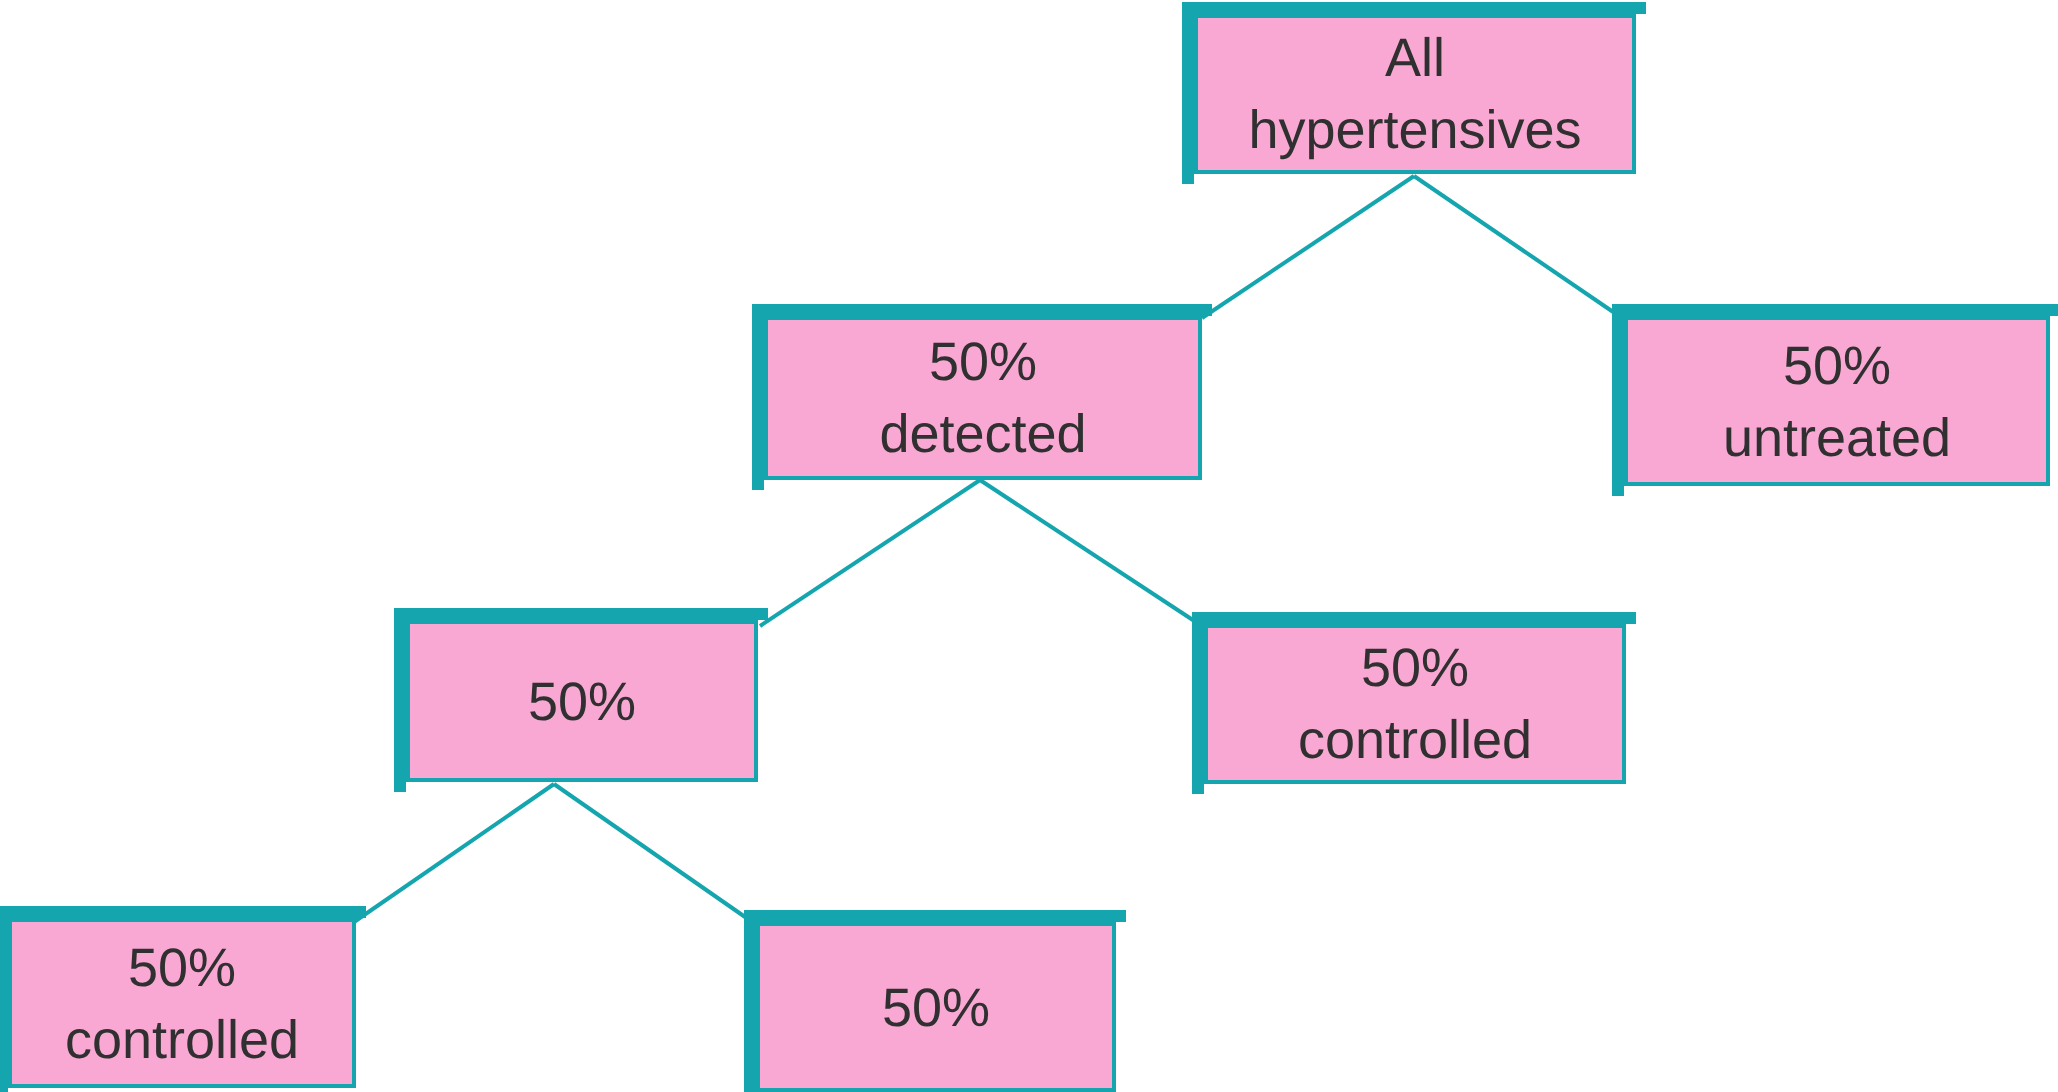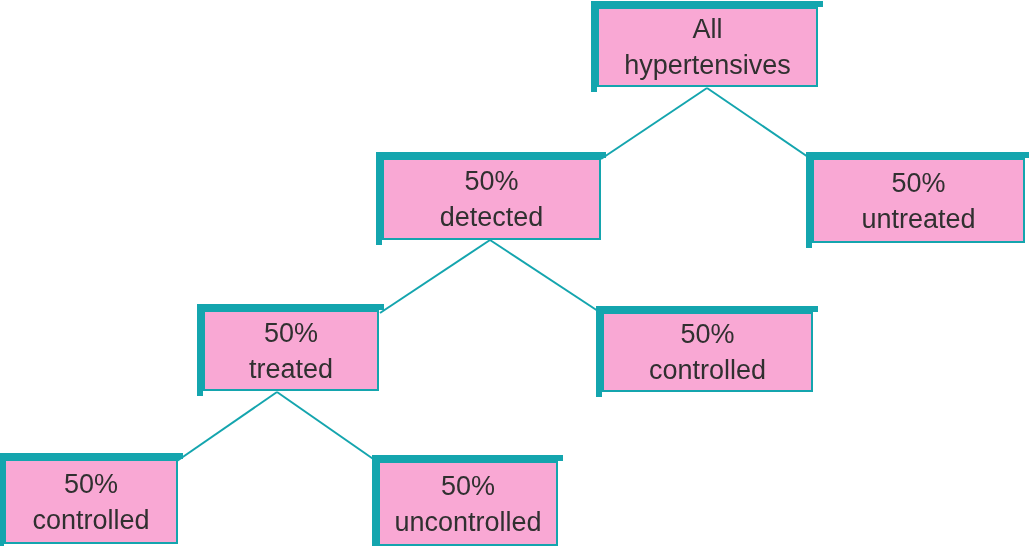--- a/index.html
+++ b/index.html
@@ -79,31 +79,29 @@
     <span>detected</span>
   </div>
 
   <div class="node" style="left:812px; top:158px; width:213px; height:85px;">
     <span>50%</span>
     <span>untreated</span>
   </div>
 
   <div class="node" style="left:203px; top:310px; width:176px; height:81px;">
     <span>50%</span>
-    <span>treated</span>
   </div>
 
   <div class="node" style="left:602px; top:312px; width:211px; height:80px;">
     <span>50%</span>
     <span>controlled</span>
   </div>
 
   <div class="node" style="left:4px; top:459px; width:174px; height:85px;">
     <span>50%</span>
     <span>controlled</span>
   </div>
 
   <div class="node" style="left:378px; top:461px; width:180px; height:85px;">
     <span>50%</span>
-    <span>uncontrolled</span>
   </div>
 
 </div>
 
 </body></html>

